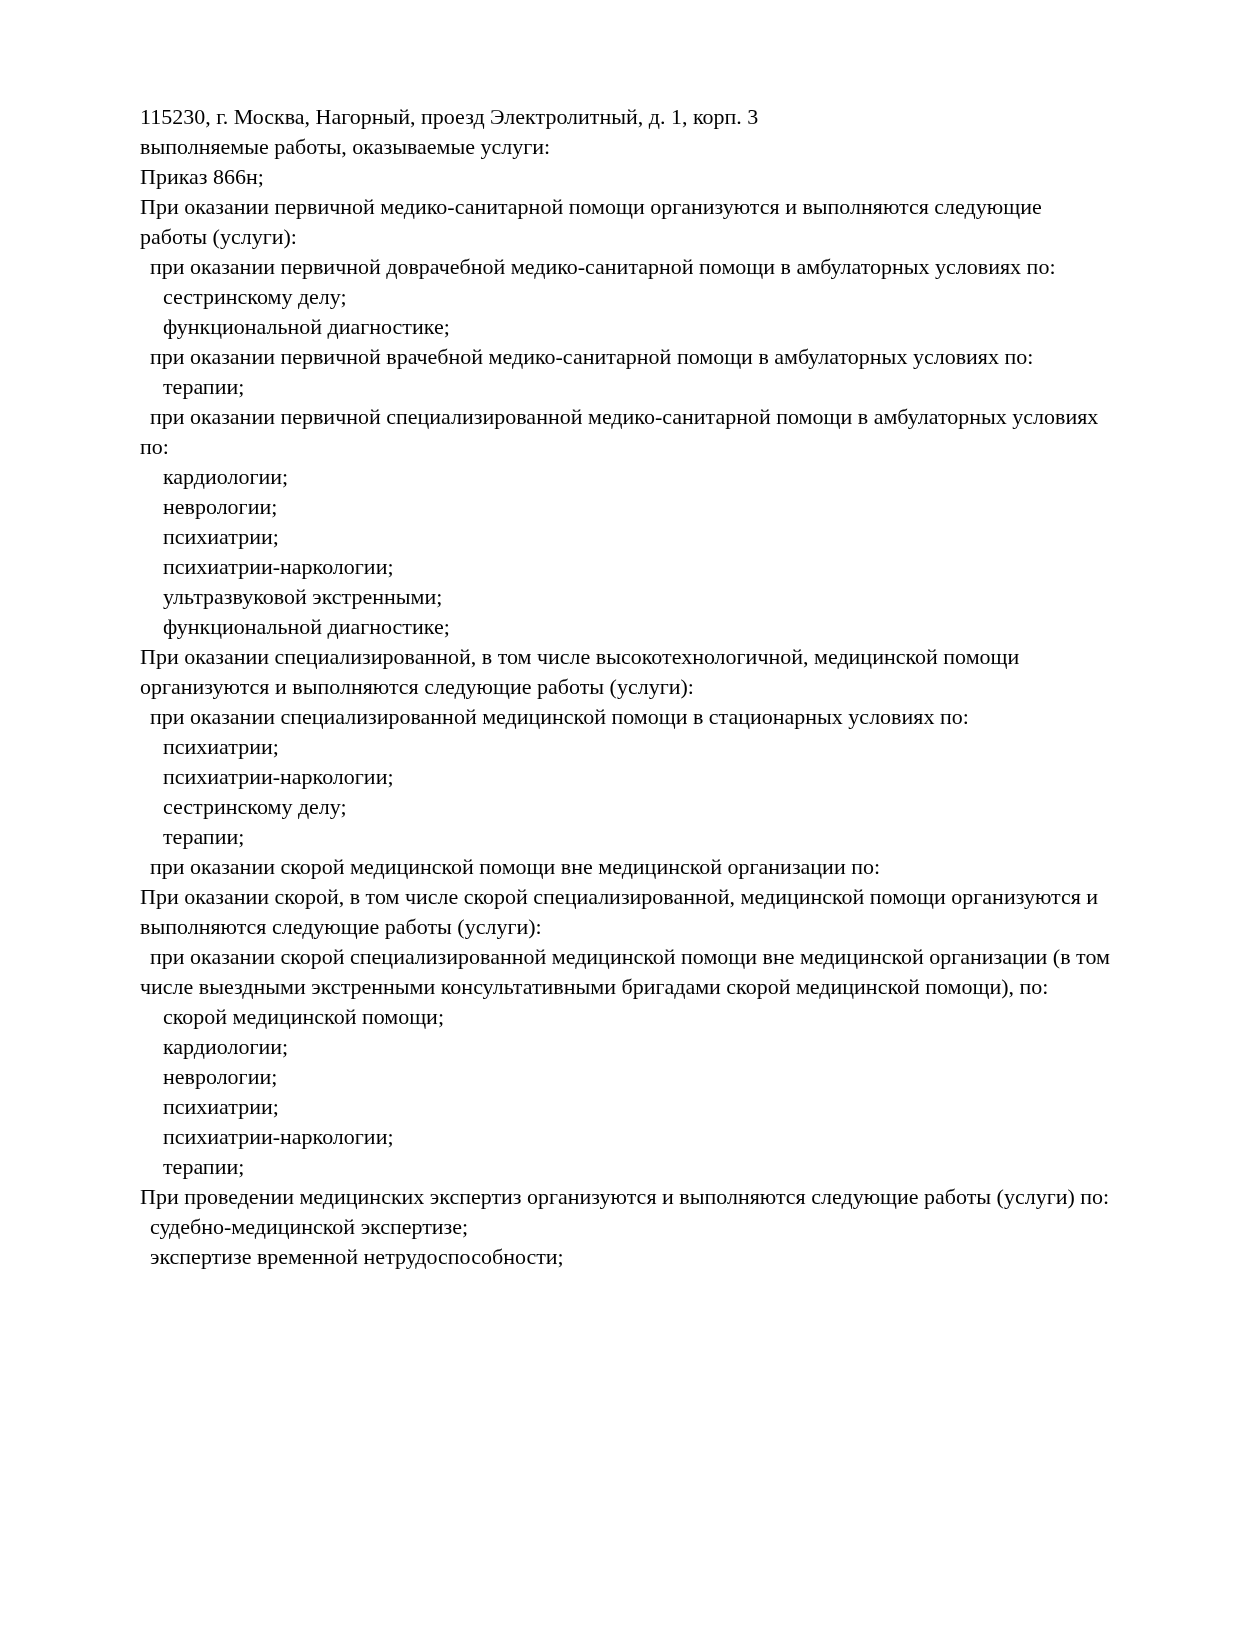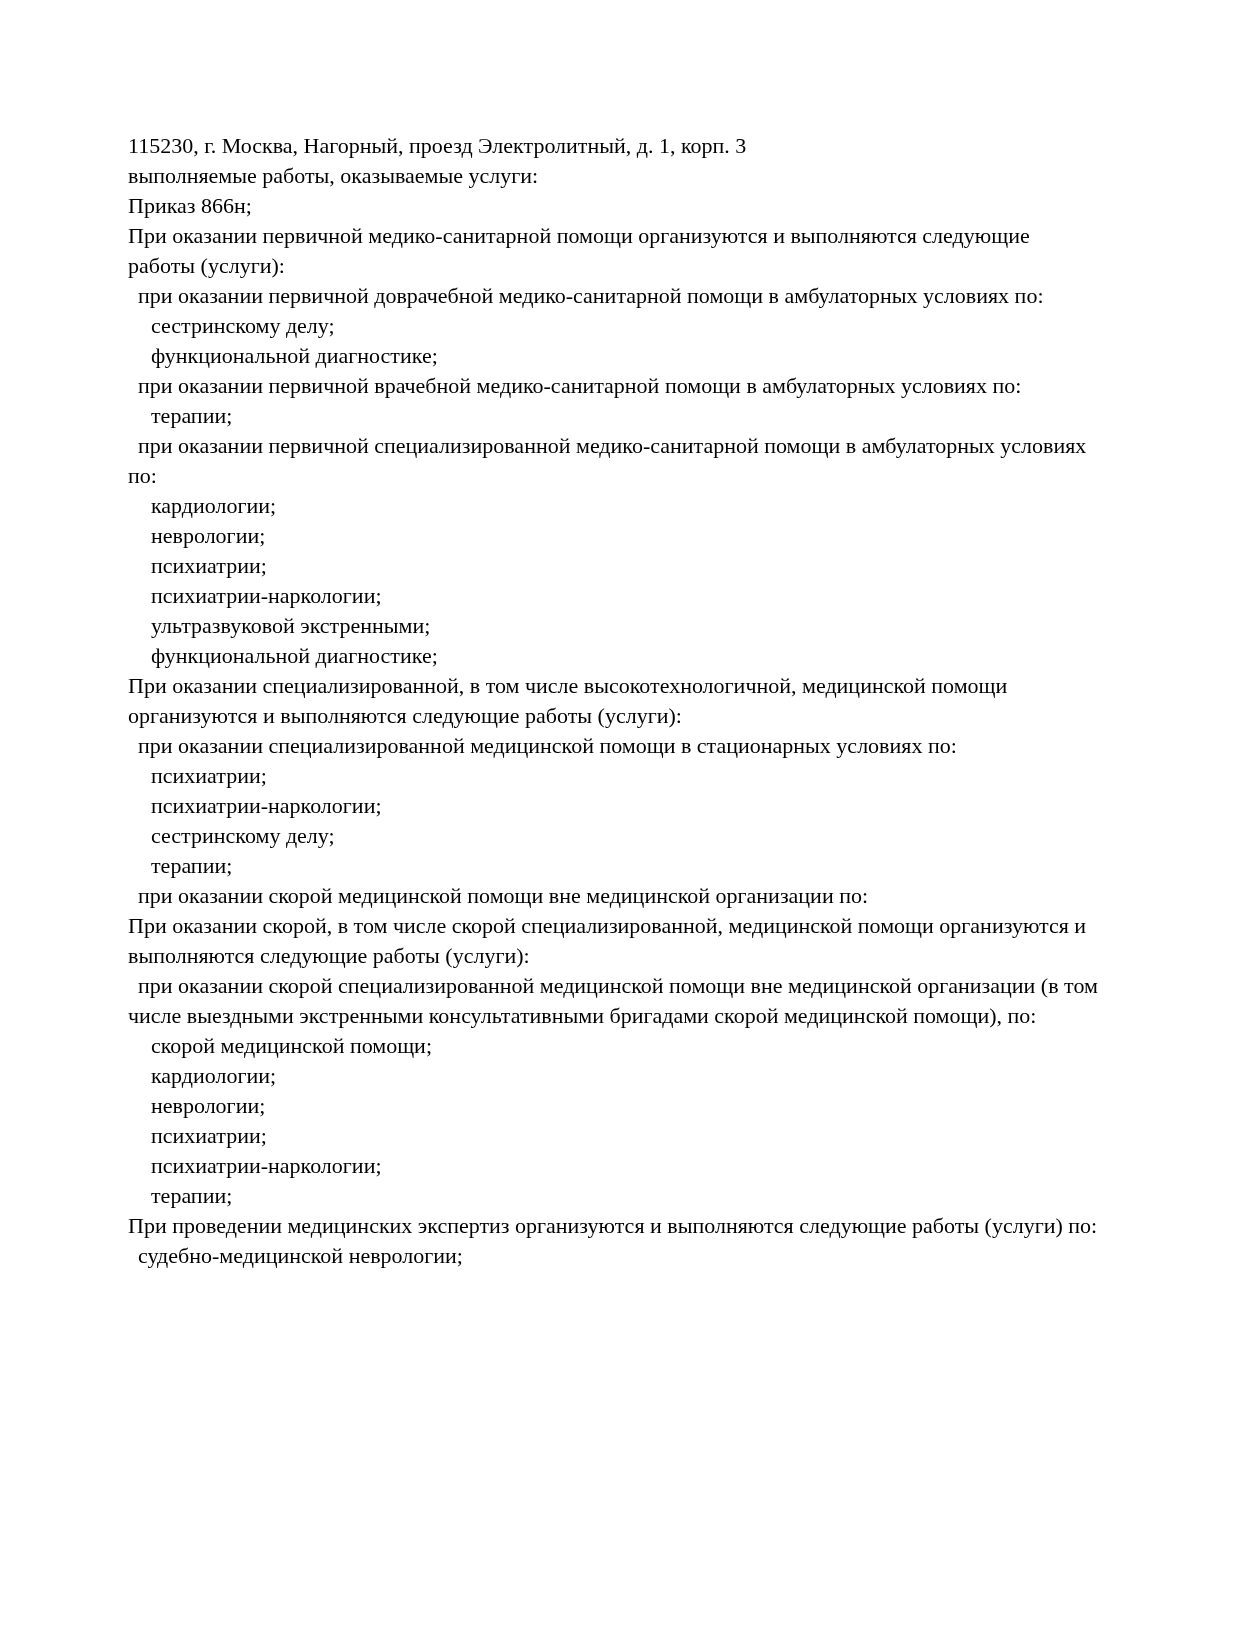--- a/index.html
+++ b/index.html
@@ -11,27 +11,26 @@
     position: relative;
     width: 1240px;
     height: 1650px;
     background: #ffffff;
     overflow: hidden;
     font-family: "Liberation Serif", "DejaVu Serif", serif;
     color: #000000;
   }
   .doc-body {
     position: absolute;
-    left: 128px;
+    left: 140px;
     top: 102px;
     width: 972px;
     font-size: 22px;
     line-height: 30px;
     text-align: left;
-    margin-top: 29px;
   }
   .para {
     margin: 0;
     padding: 0;
     text-indent: 0;
     word-spacing: normal;
   }
   .para.indent-1 { text-indent: 10px; }
   .para.indent-2 { text-indent: 23px; }
 </style>
@@ -65,15 +64,16 @@
       <p class="para indent-1">при оказании скорой медицинской помощи вне медицинской организации по:</p>
       <p class="para indent-0">При оказании скорой, в том числе скорой специализированной, медицинской помощи организуются и выполняются следующие работы (услуги):</p>
       <p class="para indent-1">при оказании скорой специализированной медицинской помощи вне медицинской организации (в том числе выездными экстренными консультативными бригадами скорой медицинской помощи), по:</p>
       <p class="para indent-2">скорой медицинской помощи;</p>
       <p class="para indent-2">кардиологии;</p>
       <p class="para indent-2">неврологии;</p>
       <p class="para indent-2">психиатрии;</p>
       <p class="para indent-2">психиатрии-наркологии;</p>
       <p class="para indent-2">терапии;</p>
       <p class="para indent-0">При проведении медицинских экспертиз организуются и выполняются следующие работы (услуги) по:</p>
-      <p class="para indent-1">судебно-медицинской неврологии;</p>
+      <p class="para indent-1">судебно-медицинской экспертизе;</p>
+      <p class="para indent-1">экспертизе временной нетрудоспособности;</p>
     </div>
 </div>
 
 </body></html>

